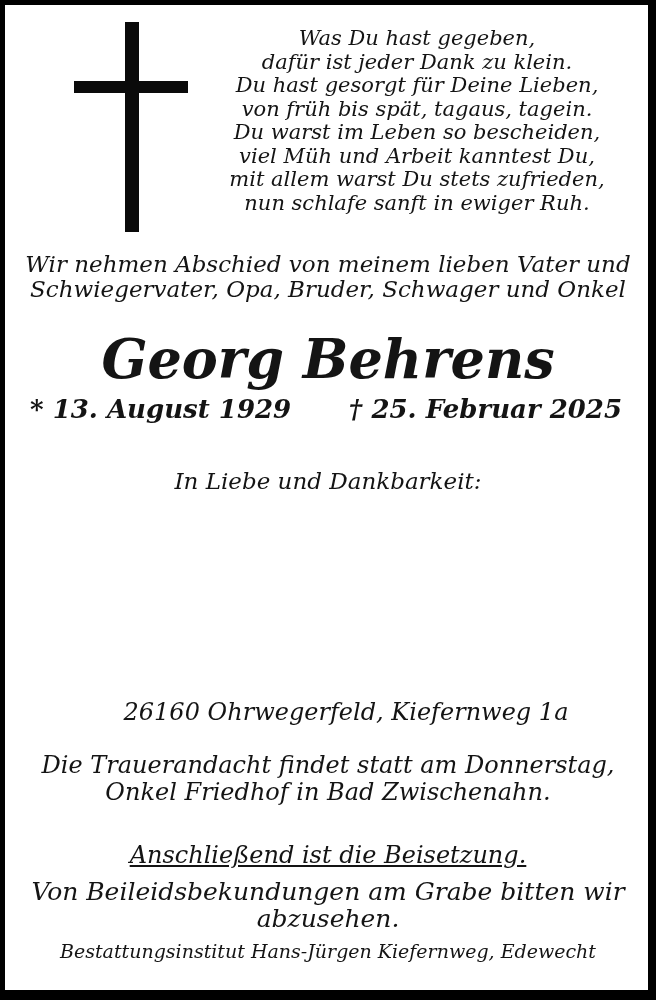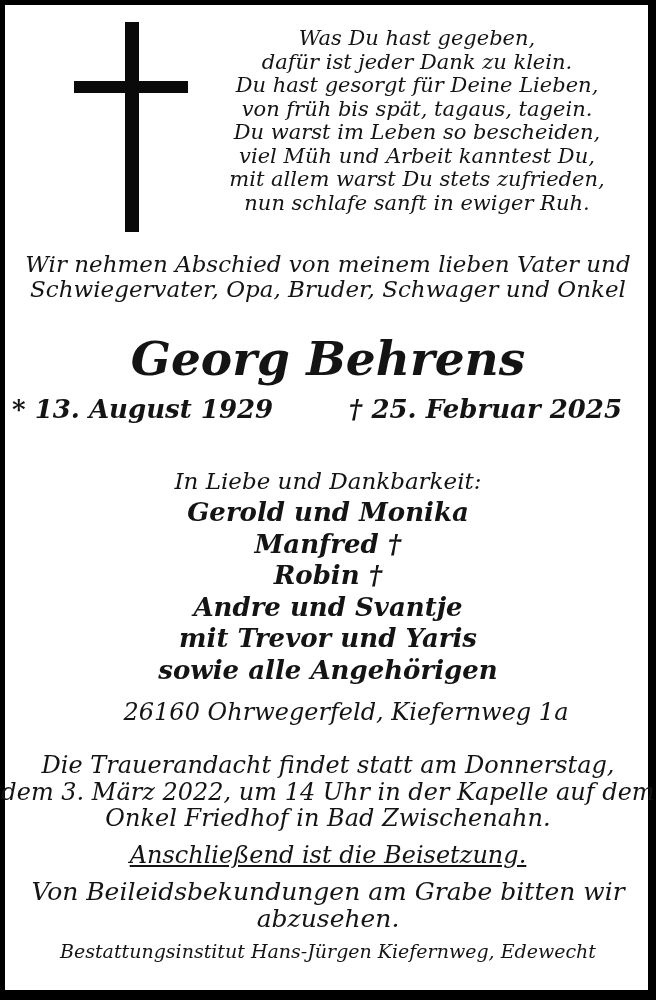--- a/index.html
+++ b/index.html
@@ -45,29 +45,29 @@
   .poem {
     left: 178px; width: 478px; top: 27px;
     font-size: 21px; line-height: 23.5px;
   }
   .intro {
     left: 0; width: 656px; top: 252px;
     font-size: 23px; line-height: 24.5px;
   }
   .name {
     left: 0; width: 656px; top: 328px;
-    font-size: 47px; line-height: 62px;
+    font-size: 54px; line-height: 62px;
     font-weight: bold;
     margin: 0;
   }
   .dates {
     position: absolute;
     left: 0; width: 656px; top: 394px;
     box-sizing: border-box;
-    padding-left: 12px; padding-right: 34px;
+    padding-left: 30px; padding-right: 34px;
     display: flex;
     justify-content: space-between;
     font-style: italic;
     font-weight: bold;
     font-size: 26px; line-height: 30px;
   }
   .dedication {
     left: 0; width: 656px; top: 469px;
     font-size: 23px; line-height: 25px;
   }
@@ -127,34 +127,25 @@
 
   <h1 class="txt name">Georg Behrens</h1>
 
   <div class="dates">
     <span>* 13. August 1929</span>
     <span>† 25. Februar 2025</span>
   </div>
 
   <div class="txt dedication">In Liebe und Dankbarkeit:</div>
 
-  <div class="txt family">
-    <div>Gerold und Monika</div>
-    <div>Manfred †</div>
-    <div>Robin †</div>
-    <div>Andre und Svantje</div>
-    <div>mit Trevor und Yaris</div>
-    <div>sowie alle Angehörigen</div>
-  </div>
 
   <div class="txt address">26160 Ohrwegerfeld, Kiefernweg 1a</div>
 
   <div class="txt service">
     <div>Die Trauerandacht findet statt am Donnerstag,</div>
-    <div>dem 3. März 2022, um 14 Uhr in der Kapelle auf dem</div>
     <div>Onkel Friedhof in Bad Zwischenahn.</div>
   </div>
 
   <div class="txt burial">Anschließend ist die Beisetzung.</div>
 
   <div class="txt condolence">Von Beileidsbekundungen am Grabe bitten wir abzusehen.</div>
 
   <div class="txt funeral-home">Bestattungsinstitut Hans-Jürgen Kiefernweg, Edewecht</div>
 
 </div>

